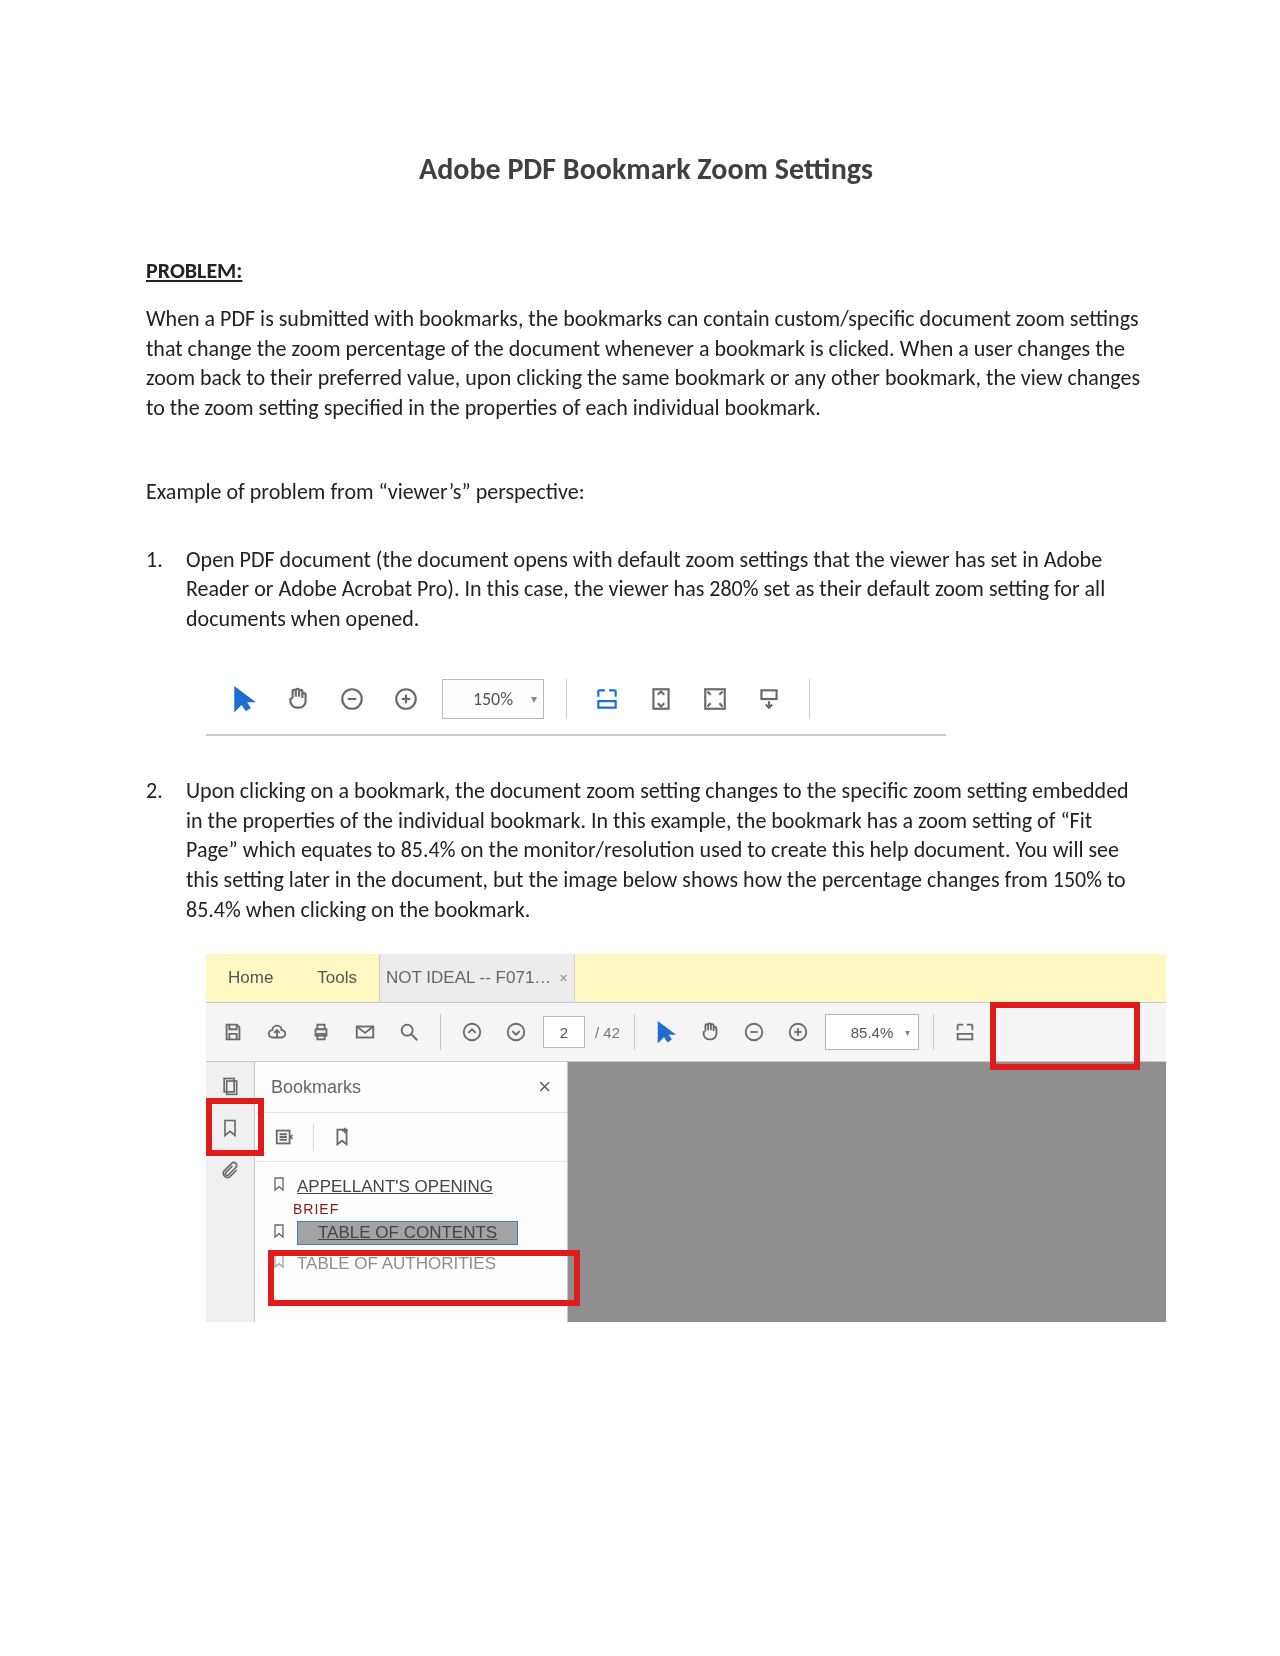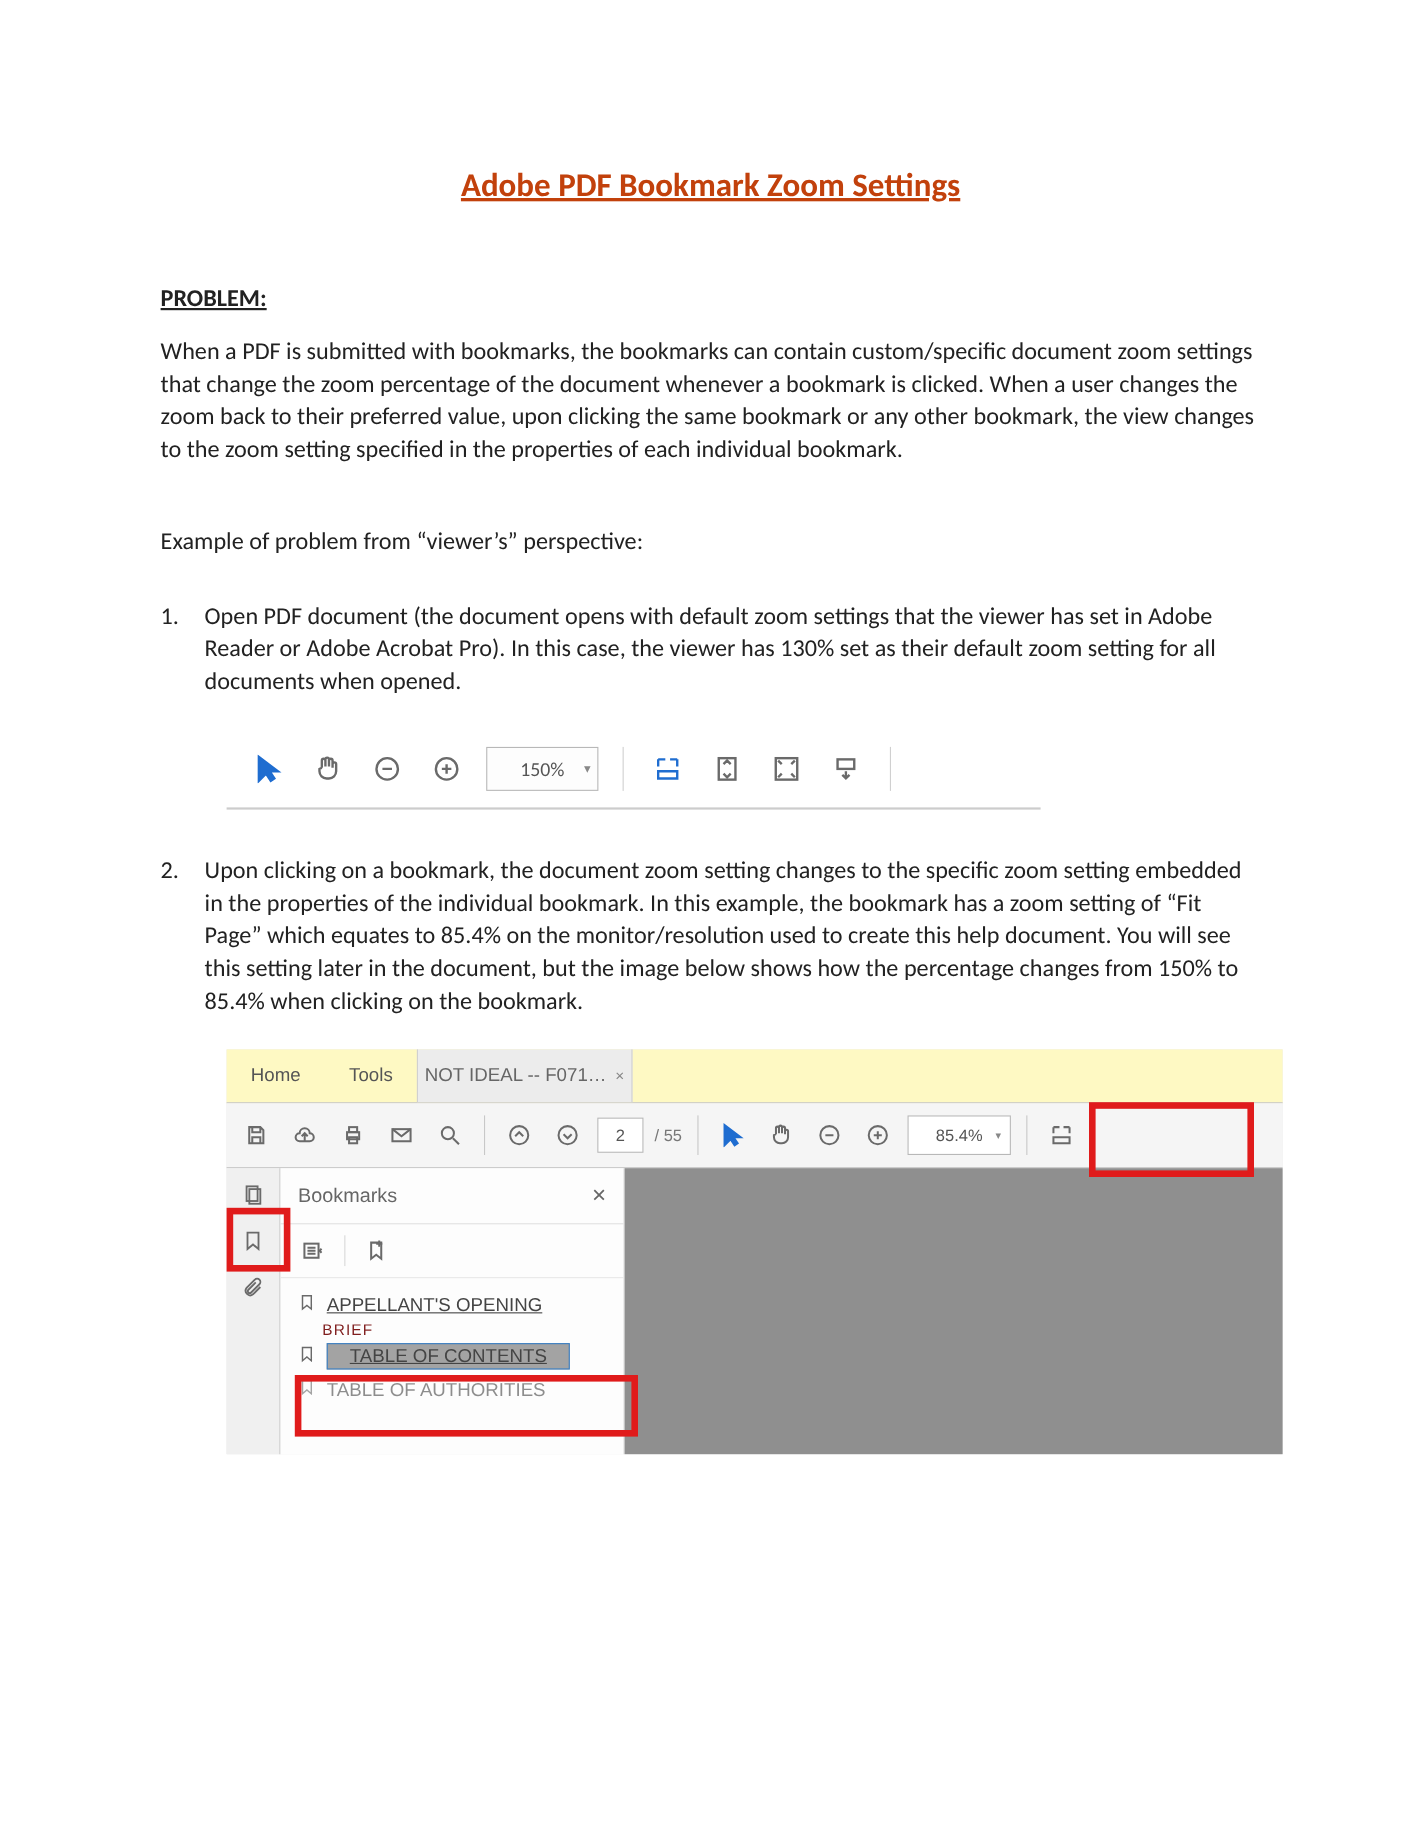--- a/index.html
+++ b/index.html
@@ -14,23 +14,22 @@
   .page{
     position:absolute;
     left:146px;
     top:150px;
     width:1000px;
   }
   .title{
     text-align:center;
     font-weight:700;
     font-size:30px;
-    text-decoration:underline;
     margin-bottom:70px;
-    color:#c2410c;
+    color:#404040;
   }
   .section-heading{
     font-weight:700;
     text-decoration:underline;
     font-size:22px;
     margin-bottom:20px;
   }
   .paragraph{
     line-height:1.35;
     margin-bottom:55px;
@@ -204,21 +203,21 @@
 
   <div class="section-heading">PROBLEM:</div>
 
   <div class="paragraph">When a PDF is submitted with bookmarks, the bookmarks can contain custom/specific document zoom settings that change the zoom percentage of the document whenever a bookmark is clicked.  When a user changes the zoom back to their preferred value, upon clicking the same bookmark or any other bookmark, the view changes to the zoom setting specified in the properties of each individual bookmark.</div>
 
   <div class="example-intro">Example of problem from “viewer’s” perspective:</div>
 
   <div class="li">
     <div class="li-row">
       <div class="li-number">1.</div>
-      <div class="li-text">Open PDF document (the document opens with default zoom settings that the viewer has set in Adobe Reader or Adobe Acrobat Pro).  In this case, the viewer has 130% set as their default zoom setting for all documents when opened.</div>
+      <div class="li-text">Open PDF document (the document opens with default zoom settings that the viewer has set in Adobe Reader or Adobe Acrobat Pro).  In this case, the viewer has 280% set as their default zoom setting for all documents when opened.</div>
     </div>
   </div>
 
   <div class="shot1">
     <div class="tb-icon blue">
       <svg viewBox="0 0 24 24">
           <path d="M4 2 L4 22 L10 16 L14 22 L17 20 L13 14 L20 14 Z"></path>
         </svg>
     </div>
     <div class="tb-icon">
@@ -327,21 +326,21 @@
         </div>
       <div class="ico">
           <svg viewBox="0 0 24 24">
             <circle cx="12" cy="12" r="9"></circle>
             <path d="M8 11 l4 4 l4 -4"></path>
           </svg>
         </div>
       <div class="page-box">
           <span>2</span>
         </div>
-      <div class="page-total">/ 55</div>
+      <div class="page-total">/ 42</div>
       <div class="vsep"></div>
       <div class="ico">
           <svg viewBox="0 0 24 24" style="stroke:#1f6dd0;fill:#1f6dd0;">
             <path d="M4 2 L4 22 L10 16 L14 22 L17 20 L13 14 L20 14 Z"></path>
           </svg>
         </div>
       <div class="ico">
           <svg viewBox="0 0 24 24">
             <path d="M7 11 V5 a1.5 1.5 0 0 1 3 0 V10 M10 10 V4 a1.5 1.5 0 0 1 3 0 V10 M13 10 V5 a1.5 1.5 0 0 1 3 0 V11 M16 11 V8 a1.5 1.5 0 0 1 3 0 V14 a6 6 0 0 1 -6 6 h-2 a6 6 0 0 1 -6 -6 v-2 l2 -1"></path>
           </svg>

